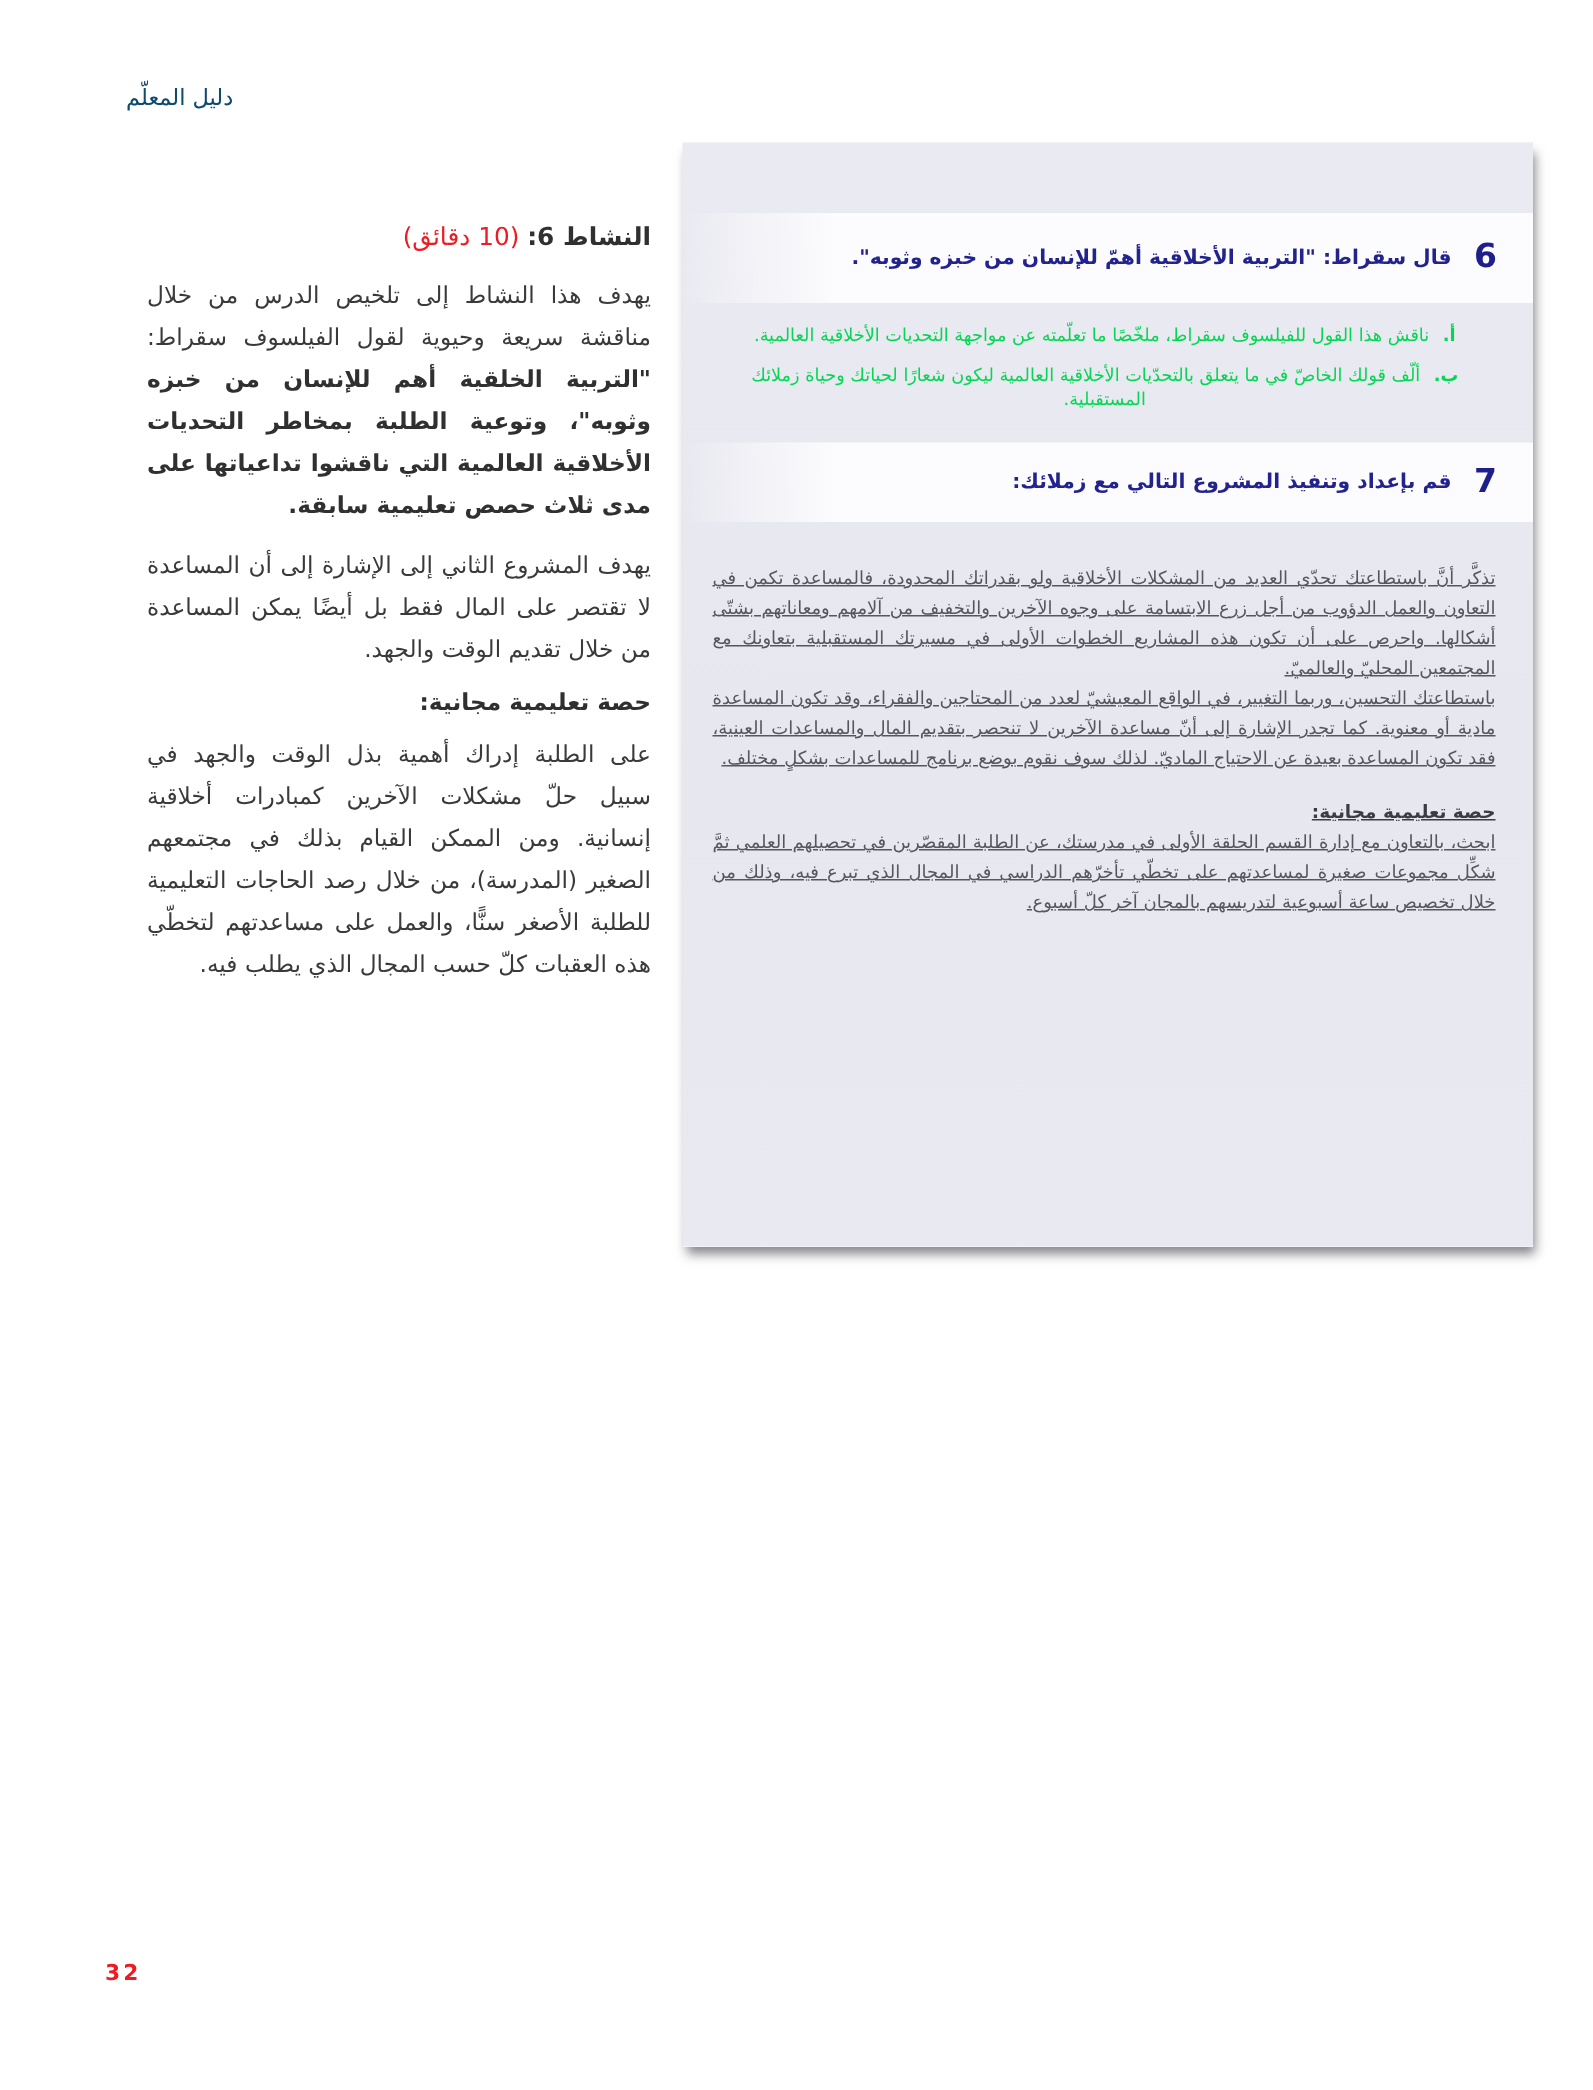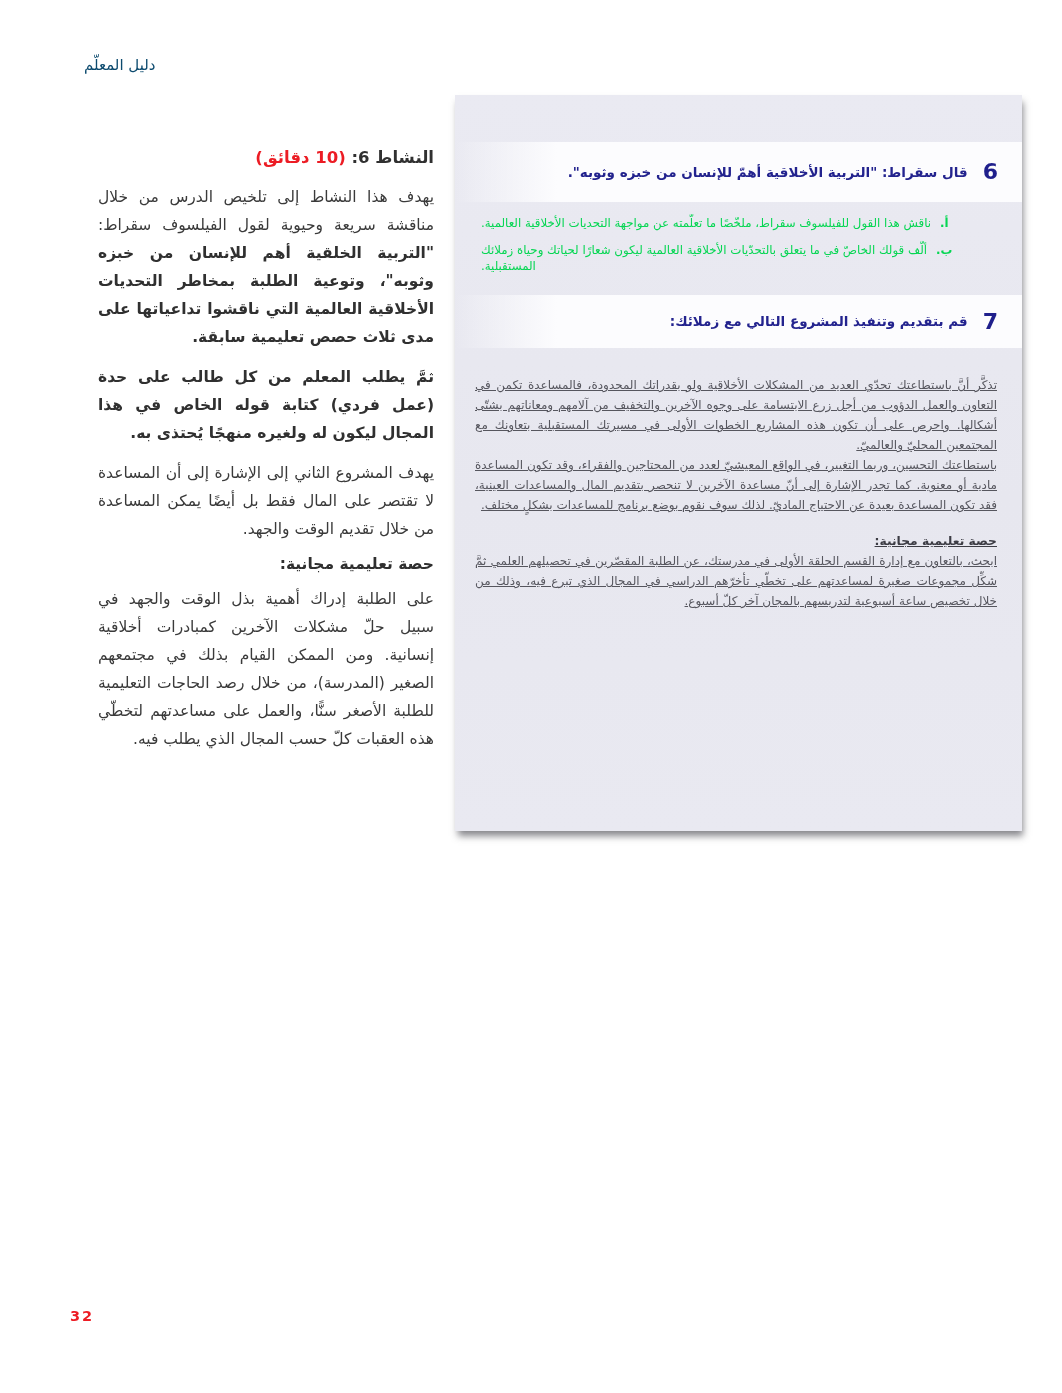--- a/index.html
+++ b/index.html
@@ -14,21 +14,21 @@
   }
   
   .left-col {
     position:absolute; left:98px; top:148px; width:336px;
     direction:rtl; text-align:right; color:#3a3a3a;
   }
   .act-heading {
     font-size:16.5px; color:#ec1c24; font-weight:bold;
     margin-bottom:16px;
   }
-  .act-heading .h-rest { font-weight:700; }
+  .act-heading .h-rest { font-weight:400; }
   .left-col p {
     font-size:15.5px; line-height:28px; text-align:justify;
     margin-bottom:12px;
   }
   .left-col p.bold, .left-col strong { font-weight:bold; color:#303030; }
   .gap-before-h { margin-top:34px; }
   .sub-head {
     font-size:15.5px; font-weight:bold; color:#2f2f2f; margin:4px 0 12px 0;
   }
   
@@ -51,21 +51,21 @@
   }
   .item-text {
     font-size:13.5px; font-weight:bold; color:#23238e; line-height:19px;
   }
   .green-items {
     position:absolute; top:120px; right:0; width:100%;
     padding:0 30px 0 26px; direction:rtl;
   }
   .green-item {
     color:#06d653; font-size:11.8px; line-height:16px; margin-bottom:11px;
-    text-align:left;
+    text-align:center;
   }
   .g-label { font-weight:bold; margin-left:9px; }
   .project-text {
     position:absolute; top:280px; right:0; width:100%;
     padding:0 25px 0 20px; direction:rtl;
     color:#56565e; font-size:12px; line-height:20px; text-align:justify;
   }
   .project-text p { margin:0;text-decoration:underline; }
   .panel-subhead {
     font-weight:bold; color:#3c3c44; margin-top:16px !important;
@@ -79,21 +79,20 @@
 </head>
 <body>
 
 <div class="doc-header">دليل المعلّم</div>
 
 <div class="left-col">
   <h2 class="act-heading"><strong>النشاط 6:</strong><span class="h-rest"> (10 دقائق)</span></h2>
 
   <p><span>يهدف هذا النشاط إلى تلخيص الدرس من خلال مناقشة سريعة وحيوية لقول الفيلسوف سقراط: </span><strong>"التربية الخلقية أهم للإنسان من خبزه وثوبه"، وتوعية الطلبة بمخاطر التحديات الأخلاقية العالمية التي ناقشوا تداعياتها على مدى ثلاث حصص تعليمية سابقة.</strong></p>
 
-  <p class="bold">ثمَّ يطلب المعلم من كل طالب على حدة (عمل فردي) كتابة قوله الخاص في هذا المجال ليكون له ولغيره منهجًا يُحتذى به.</p>
 
 
   <p>يهدف المشروع الثاني إلى الإشارة إلى أن المساعدة لا تقتصر على المال فقط بل أيضًا يمكن المساعدة من خلال تقديم الوقت والجهد.</p>
 
   <div class="sub-head">حصة تعليمية مجانية:</div>
 
   <p>على الطلبة إدراك أهمية بذل الوقت والجهد في سبيل حلّ مشكلات الآخرين كمبادرات أخلاقية إنسانية. ومن الممكن القيام بذلك في مجتمعهم الصغير (المدرسة)، من خلال رصد الحاجات التعليمية للطلبة الأصغر سنًّا، والعمل على مساعدتهم لتخطّي هذه العقبات كلّ حسب المجال الذي يطلب فيه.</p>
 
 </div>
 
@@ -108,21 +107,21 @@
     <div class="green-item">
       <span class="g-label">أ.</span><span>ناقش هذا القول للفيلسوف سقراط، ملخّصًا ما تعلّمته عن مواجهة التحديات الأخلاقية العالمية.</span>
     </div>
     <div class="green-item">
       <span class="g-label">ب.</span><span>ألّف قولك الخاصّ في ما يتعلق بالتحدّيات الأخلاقية العالمية ليكون شعارًا لحياتك وحياة زملائك المستقبلية.</span>
     </div>
   </div>
 
   <div class="band band2">
     <span class="item-num">7</span>
-    <span class="item-text">قم بتقديم وتنفيذ المشروع التالي مع زملائك:</span>
+    <span class="item-text">قم بإعداد وتنفيذ المشروع التالي مع زملائك:</span>
   </div>
 
   <div class="project-text">
     <p>تذكَّر أنَّ باستطاعتك تحدّي العديد من المشكلات الأخلاقية ولو بقدراتك المحدودة، فالمساعدة تكمن في التعاون والعمل الدؤوب من أجل زرع الابتسامة على وجوه الآخرين والتخفيف من آلامهم ومعاناتهم بشتّى أشكالها. واحرص على أن تكون هذه المشاريع الخطوات الأولى في مسيرتك المستقبلية بتعاونك مع المجتمعين المحليّ والعالميّ.</p>
     <p>باستطاعتك التحسين، وربما التغيير، في الواقع المعيشيّ لعدد من المحتاجين والفقراء، وقد تكون المساعدة مادية أو معنوية. كما تجدر الإشارة إلى أنّ مساعدة الآخرين لا تنحصر بتقديم المال والمساعدات العينية، فقد تكون المساعدة بعيدة عن الاحتياج الماديّ. لذلك سوف نقوم بوضع برنامج للمساعدات بشكلٍ مختلف.</p>
     <p class="panel-subhead">حصة تعليمية مجانية:</p>
     <p>ابحث، بالتعاون مع إدارة القسم الحلقة الأولى في مدرستك، عن الطلبة المقصّرين في تحصيلهم العلمي ثمَّ شكِّل مجموعات صغيرة لمساعدتهم على تخطّي تأخرّهم الدراسي في المجال الذي تبرع فيه، وذلك من خلال تخصيص ساعة أسبوعية لتدريسهم بالمجان آخر كلّ أسبوع.</p>
   </div>
 
 </div>

